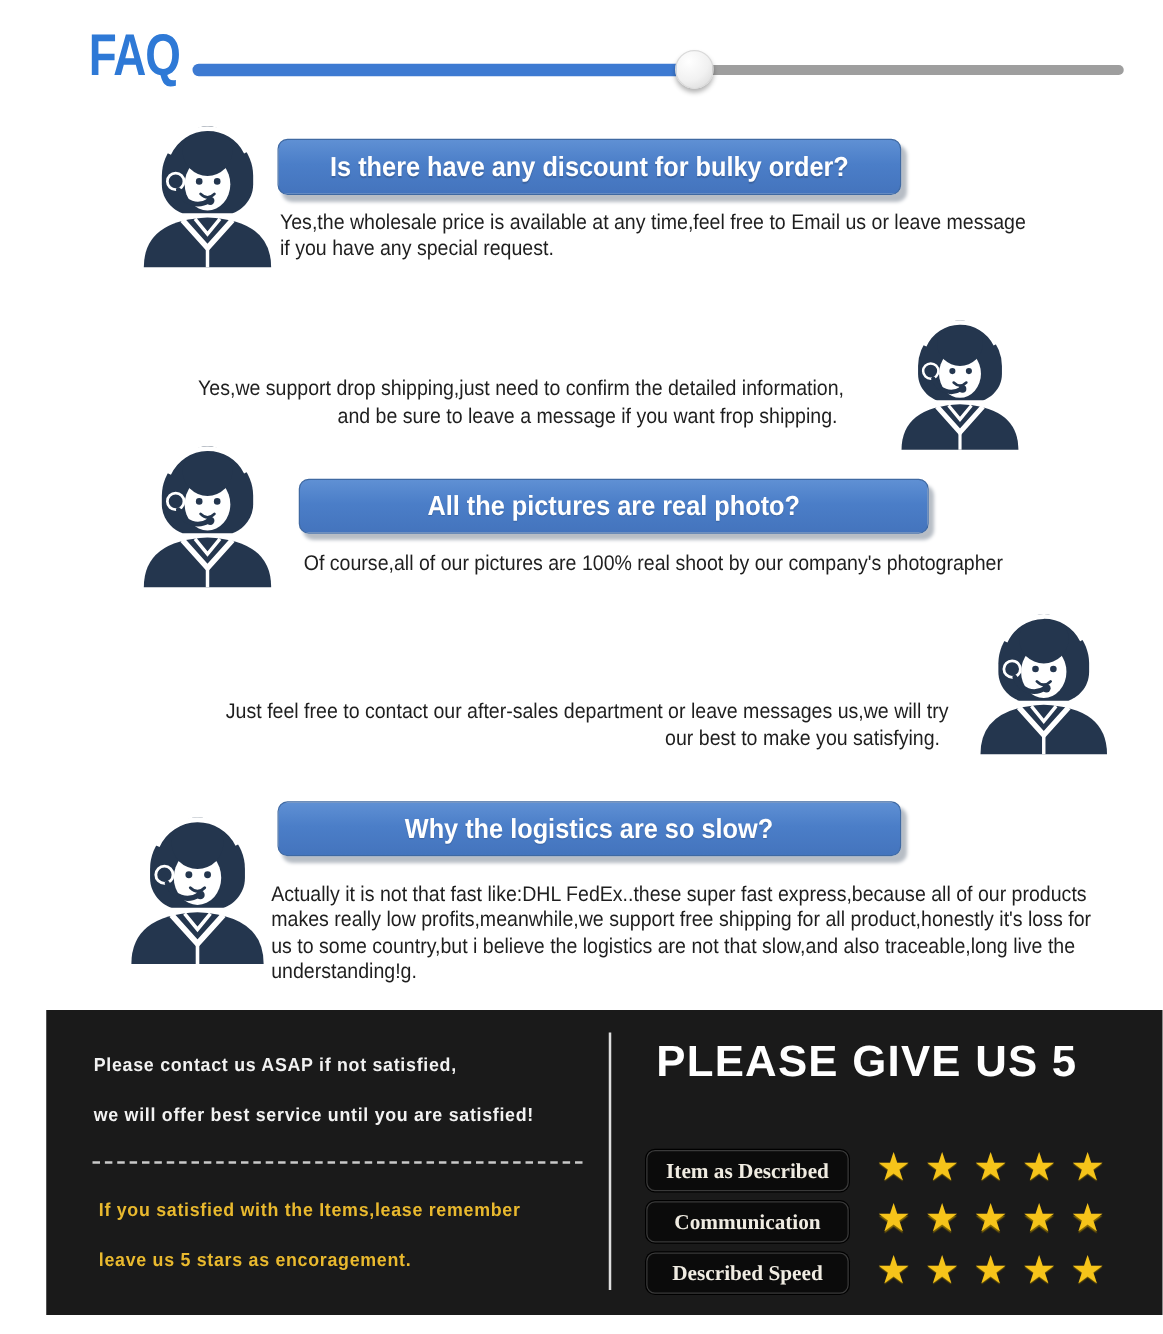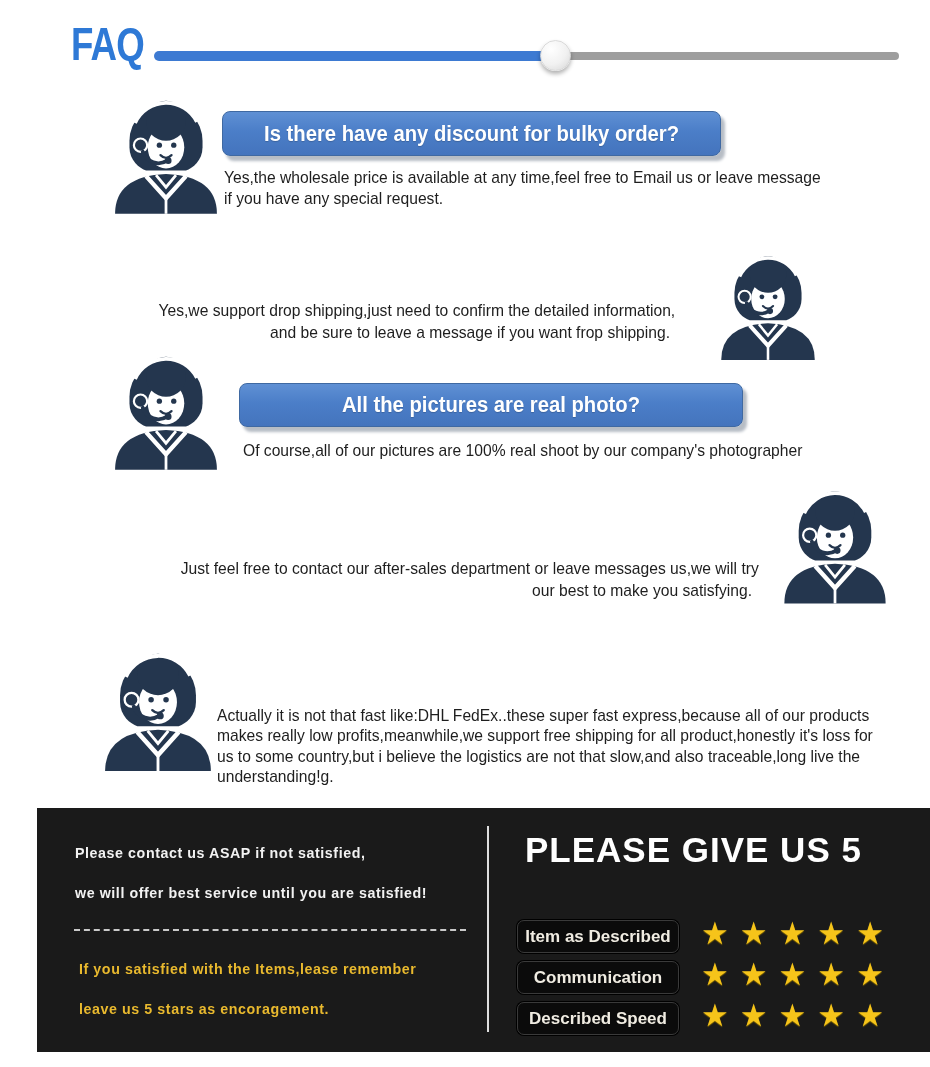--- a/index.html
+++ b/index.html
@@ -64,21 +64,21 @@
     white-space:nowrap;transform:scaleX(.95);transform-origin:left top;}
   .fl1{left:38px;top:36px;} .fl2{left:38px;top:76px;}
   .f-dash{left:37px;top:121px;width:392px;height:0;border-top:2px dashed #c9c9c9;}
   .fy1{left:42px;top:152px;} .fy2{left:42px;top:192px;}
   .f-vline{left:450px;top:18px;width:2px;height:206px;background:#dedede;}
   .f-title{color:#ffffff;font-size:35px;font-weight:700;letter-spacing:1px;white-space:nowrap;}
   .ft1{left:488px;top:22px;} .ft2{left:488px;top:64px;}
   .label-box{
     width:162px;height:33px;background:#0b0b0b;border:1px solid #3a3a3a;border-radius:7px;
     display:flex;align-items:center;justify-content:center;
-    color:#f0ece2;font-family:Liberation Sans, sans-serif;font-weight:700;font-size:17px;
+    color:#f0ece2;font-family:Liberation Serif, serif;font-weight:700;font-size:17px;
     box-sizing:border-box;white-space:nowrap;box-shadow:0 0 0 1px #000;
   }
   .lb1{left:480px;top:112px;} .lb2{left:480px;top:153px;} .lb3{left:480px;top:194px;}
   .stars{font-size:31px;letter-spacing:11px;color:#f6c41a;white-space:nowrap;line-height:31px;
     text-shadow:0 1px 1px #8a6d00;}
   .st1{left:664px;top:110px;} .st2{left:664px;top:151px;} .st3{left:664px;top:192px;}
 </style>
 </head>
 <body>
 
@@ -153,20 +153,23 @@
       <use href="#agent-icon"></use>
     </svg>
   <div class="abs answer a-right ans4">
     <div>Just feel free to contact our after-sales department or leave messages us,we will try</div>
     <div>our best to make you satisfying.</div>
   </div>
 
   <svg class="avatar av5" viewBox="0 0 120 112">
       <use href="#agent-icon"></use>
     </svg>
+  <div class="abs q-banner b5">
+    <span>Why the logistics are so slow?</span>
+  </div>
   <div class="abs answer a-left ans5">
     <div>Actually it is not that fast like:DHL FedEx..these super fast express,because all of our products</div>
     <div>makes really low profits,meanwhile,we support free shipping for all product,honestly it's loss for</div>
     <div>us to some country,but i believe the logistics are not that slow,and also traceable,long live the</div>
     <div>understanding!g.</div>
   </div>
 
   <div class="abs footer">
     <div class="abs f-white fl1">Please contact us ASAP if not satisfied,</div>
     <div class="abs f-white fl2">we will offer best service until you are satisfied!</div>

